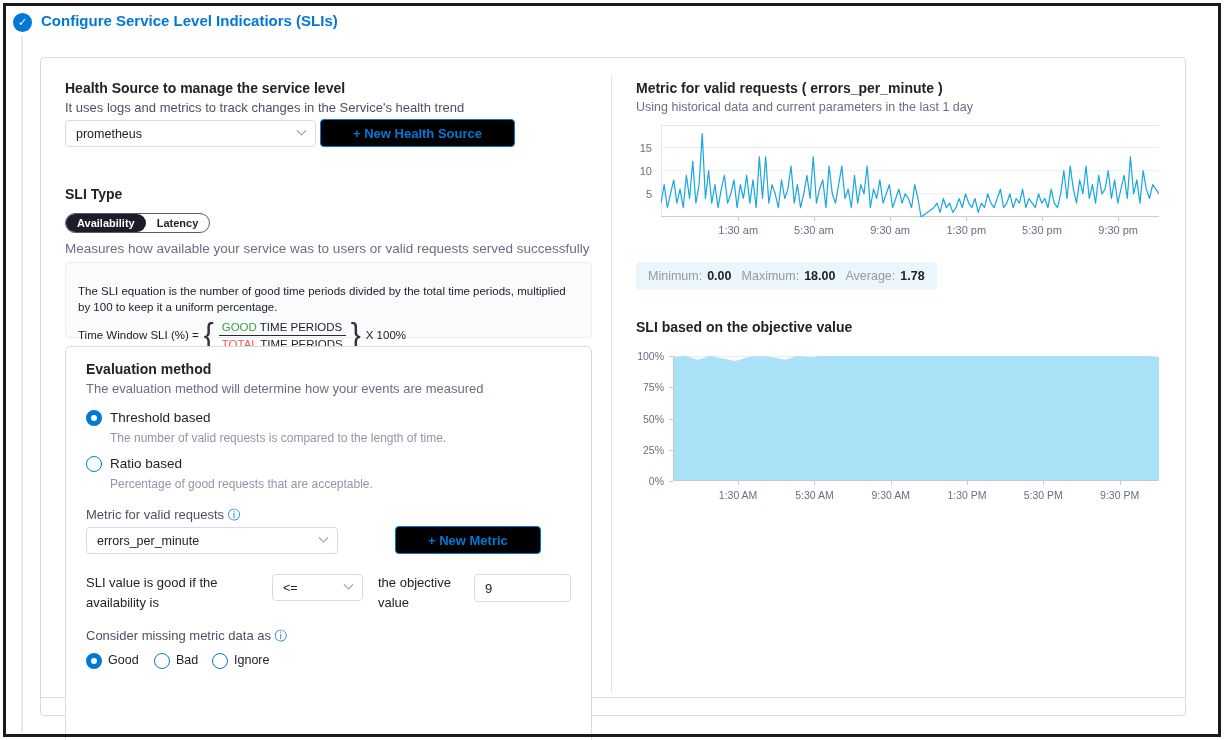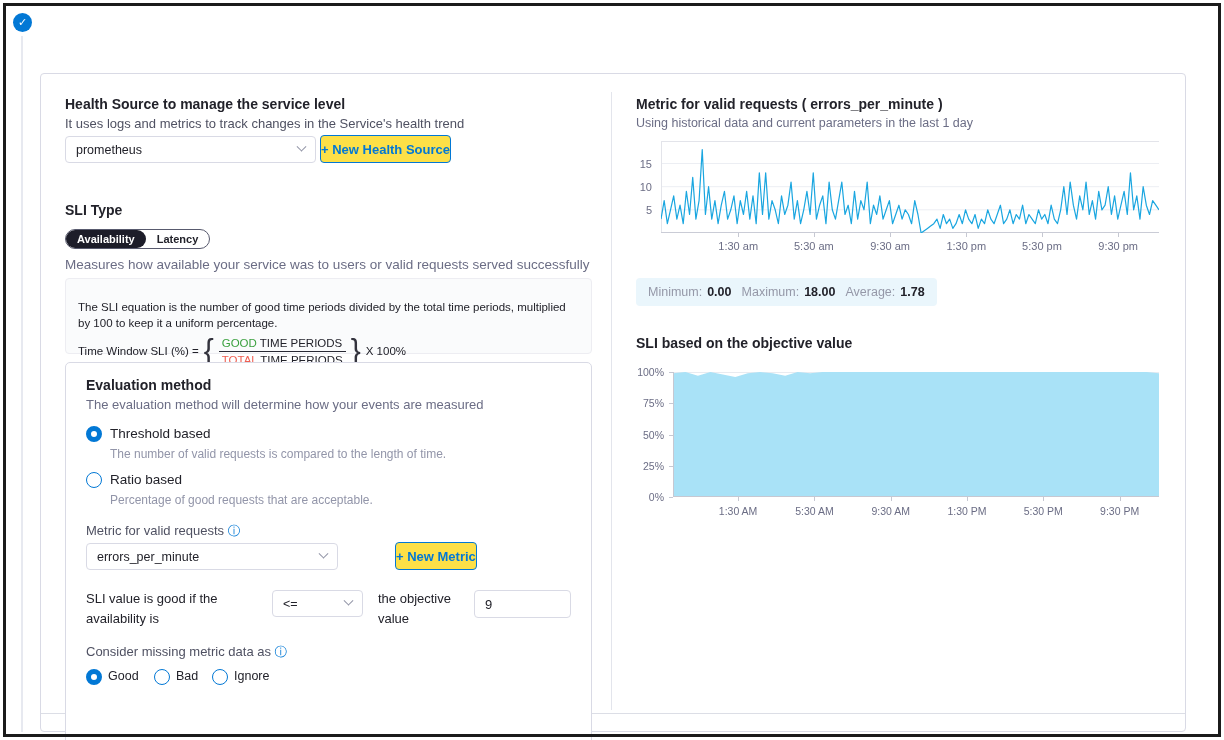--- a/index.html
+++ b/index.html
@@ -12,34 +12,34 @@
   .step-line { position:absolute; left:21px; top:36px; bottom:8px; width:2px; background:#e7e9f0; }
   .step-check { position:absolute; left:13px; top:13px; width:19px; height:19px; border-radius:50%;
     background:#0278d5; color:#fff; font-size:11px; font-weight:bold; display:flex; align-items:center; justify-content:center; }
 
   
   .hdr-title { position:absolute; left:41px; top:12px; font-size:15px; font-weight:bold; color:#0278d5; }
   .hdr-sub { position:absolute; left:41px; top:33px; font-size:12.5px; color:#383946; }
 
   
   .card { position:absolute; left:40px; top:57px; width:1146px; height:659px; background:#fff;
-    border:1px solid #d9dae5; border-radius:4px;margin-top:16px; }
+    border:1px solid #d9dae5; border-radius:4px; }
   .divider { position:absolute; left:570px; top:18px; height:618px; width:1px; background:#e3e5ec; }
   .footer-line { position:absolute; left:0; right:0; bottom:17px; border-top:1px solid #dcdee6; }
 
   .h14 { font-size:14px; font-weight:bold; color:#22222a; }
   .desc { font-size:13px; color:#4f5162; }
   .desc-lt { font-size:13px; color:#6b6d85; }
 
   
   .dropdown { position:absolute; height:27px; background:#fff; border:1px solid #d9dae5; border-radius:4px;
     display:flex; align-items:center; padding:0 10px; font-size:12.5px; color:#22222a; cursor:pointer; }
   .dropdown .chev { margin-left:auto; width:7px; height:7px; border-right:1.6px solid #9093a5; border-bottom:1.6px solid #9093a5; transform:rotate(45deg) translate(-2px,-2px); }
-  .btn-outline { position:absolute; height:28px; border:1.5px solid #0278d5; border-radius:4px; background:#fde047;
-    color:#0278d5; font-size:13px; font-weight:bold; display:flex; align-items:center; justify-content:center; padding:0 0; cursor:pointer; }
+  .btn-outline { position:absolute; height:28px; border:1.5px solid #0278d5; border-radius:4px; background:#000000;
+    color:#0278d5; font-size:13px; font-weight:bold; display:flex; align-items:center; justify-content:center; padding:0 32px; cursor:pointer; }
   .text-input { position:absolute; height:28px; border:1px solid #d9dae5; border-radius:4px; background:#fff;
     font-size:13px; color:#22222a; padding:0 10px; font-family:inherit; }
 
   
   .pillbox { position:absolute; display:inline-flex; align-items:center; border:1px solid #585a6e; border-radius:999px; background:#fff; }
   .pill { font-size:11px; font-weight:bold; padding:3px 11px; border-radius:999px; cursor:pointer; }
   .pill.sel { background:#1d1d29; color:#fff; }
   .pill.unsel { color:#22222a; }
 
   
@@ -82,20 +82,21 @@
 </style>
 </head>
 <body>
 
 <div class="page">
   <div class="frame"></div>
 
   <div class="step-line"></div>
   <div class="step-check">✓</div>
 
+  <div class="hdr-title">Configure Service Level Indicatiors (SLIs)</div>
 
   <div class="card">
     <div class="divider"></div>
     <div class="footer-line"></div>
 
     <div class="h14" style="position:absolute;left:24px;top:22px;">Health Source to manage the service level</div>
     <div class="desc" style="position:absolute;left:24px;top:42px;">It uses logs and metrics to track changes in the Service's health trend</div>
 
     <div class="dropdown" style="left:24px;top:62px;width:251px;">
       <span>prometheus</span>

